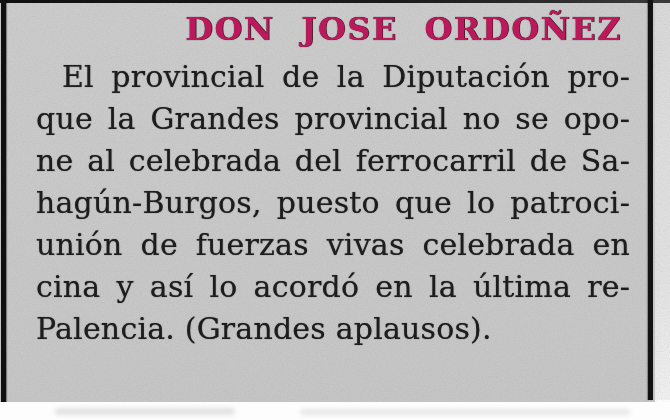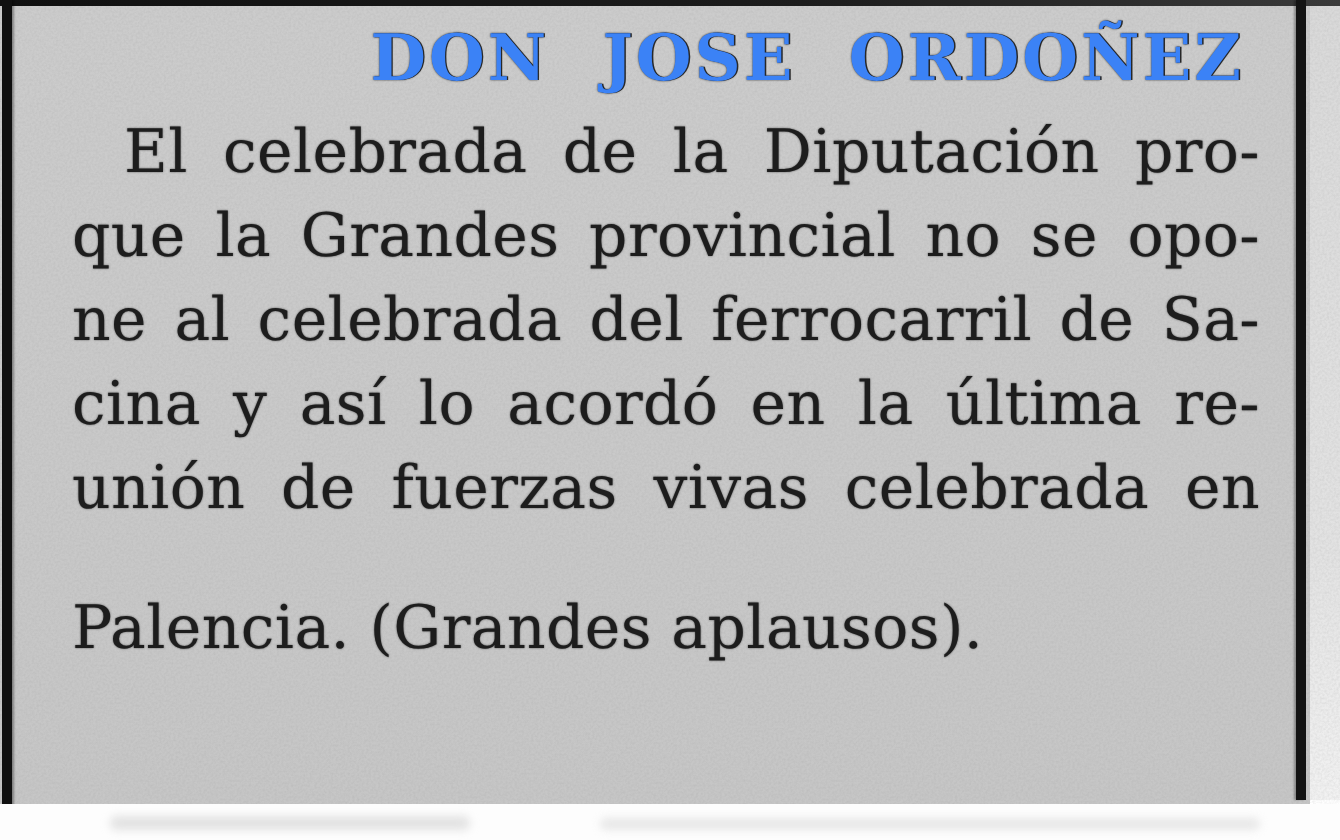--- a/index.html
+++ b/index.html
@@ -84,21 +84,21 @@
   
   #headline {
     position: absolute;
     left: 0; top: 10px;
     width: 622px;
     text-align: right;
     font-size: 32px;
     font-weight: bold;
     letter-spacing: 1.5px;
     word-spacing: 14px;
-    color: #3b82f6;
+    color: #be185d;
     text-shadow: 0 0 1px rgba(10,10,10,0.85), 0.7px 0 0 rgba(10,10,10,0.8);
     white-space: nowrap;
   }
   
   #body-paragraph {
     position: absolute;
     left: 36px; top: 56px;
     width: 594px;
     font-size: 30px;
     line-height: 42px;
@@ -107,21 +107,21 @@
     text-shadow: 0 0 1px rgba(25,25,25,0.7);
   }
   .body-line {
     text-align: justify;
     text-align-last: justify;
     white-space: normal;
     height: 42px;
     overflow: visible;
   }
   .body-line.first { text-indent: 26px; }
-  .body-line.last  { text-align-last: left; margin-top: 28px; }
+  .body-line.last  { text-align-last: left; }
 </style>
 </head>
 <body>
 
 <div id="scan-page">
 
   <div id="paper"></div>
   <div id="right-margin-strip"></div>
 
   <svg id="noise-overlay" width="670" height="402" xmlns="http://www.w3.org/2000/svg">
@@ -135,25 +135,26 @@
     <rect width="670" height="402" filter="url(#grain)"></rect>
   </svg>
 
   <div id="top-rule"></div>
   <div id="left-rule"></div>
   <div id="right-rule"></div>
 
   <div id="headline">DON JOSE ORDOÑEZ</div>
 
   <div id="body-paragraph">
-    <div class="body-line first">El celebrada de la Diputación pro-</div>
+    <div class="body-line first">El provincial de la Diputación pro-</div>
     <div class="body-line">que la Grandes provincial no se opo-</div>
     <div class="body-line">ne al celebrada del ferrocarril de Sa-</div>
+    <div class="body-line">hagún-Burgos, puesto que lo patroci-</div>
+    <div class="body-line">unión de fuerzas vivas celebrada en</div>
     <div class="body-line">cina y así lo acordó en la última re-</div>
-    <div class="body-line">unión de fuerzas vivas celebrada en</div>
     <div class="body-line last">Palencia. (Grandes aplausos).</div>
   </div>
 
   <div id="bottom-margin"></div>
   <div id="smudge-1" class="smudge"></div>
   <div id="smudge-2" class="smudge"></div>
 
 </div>
 
 </body></html>

